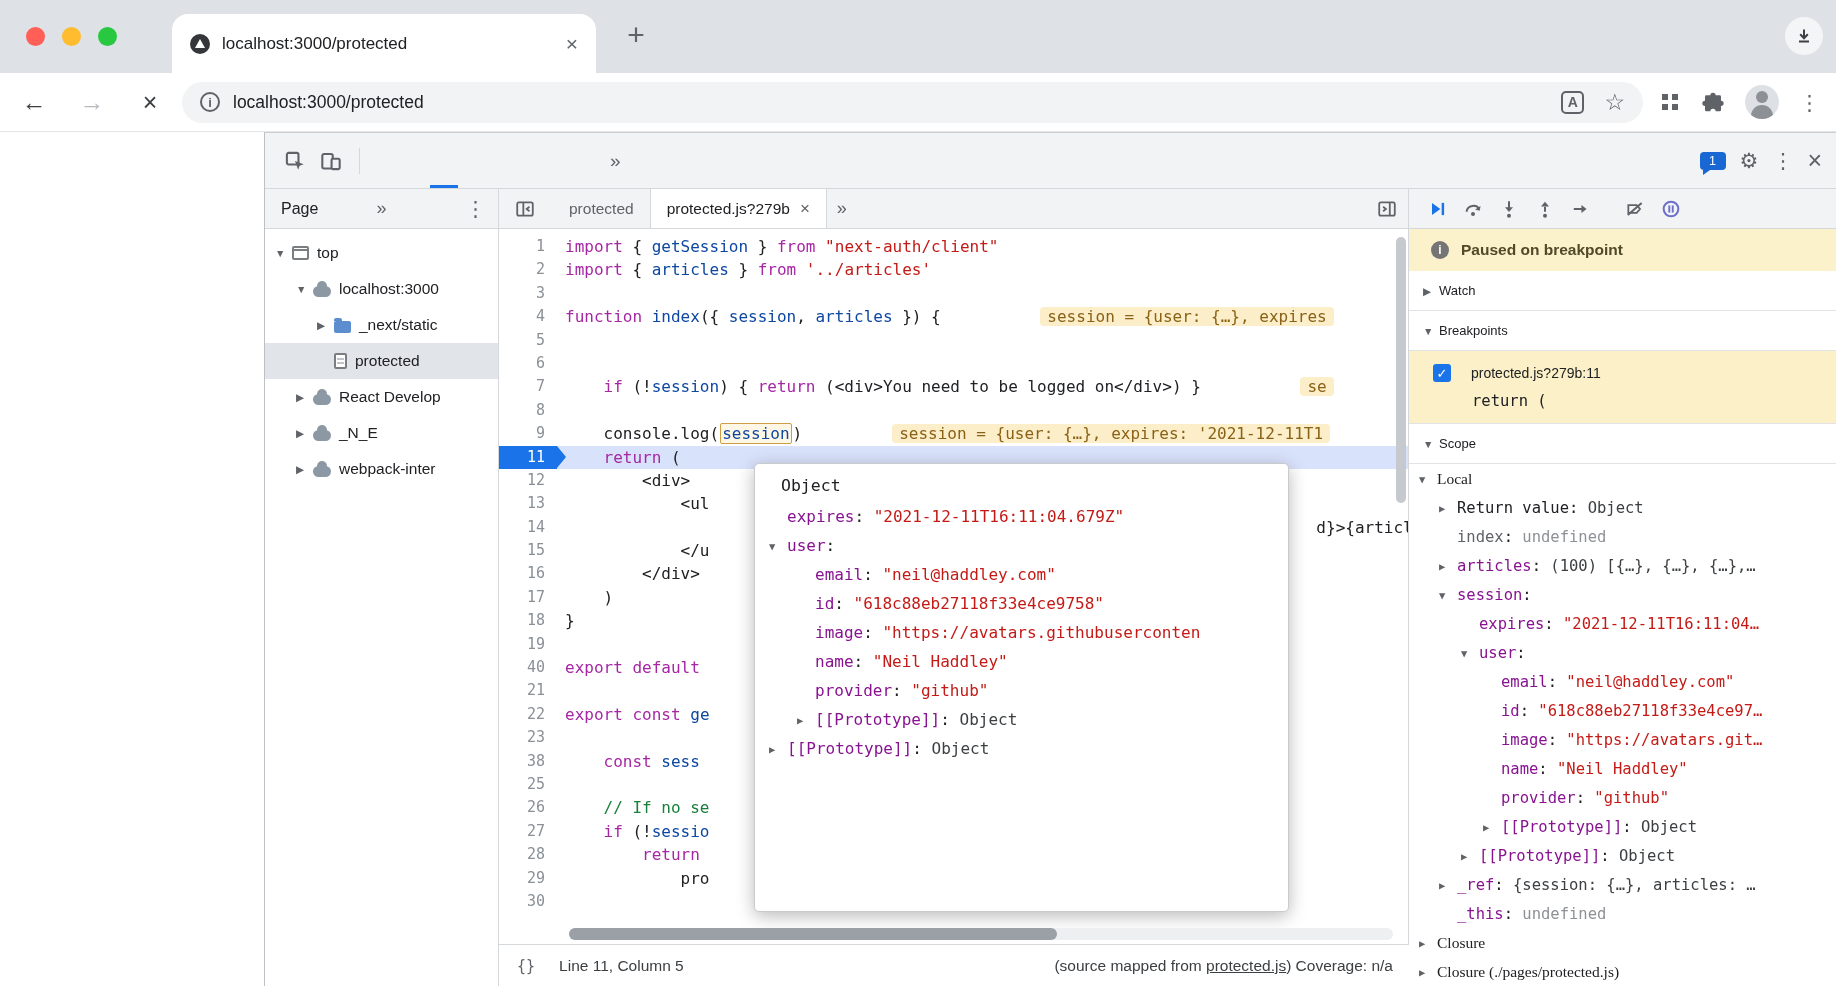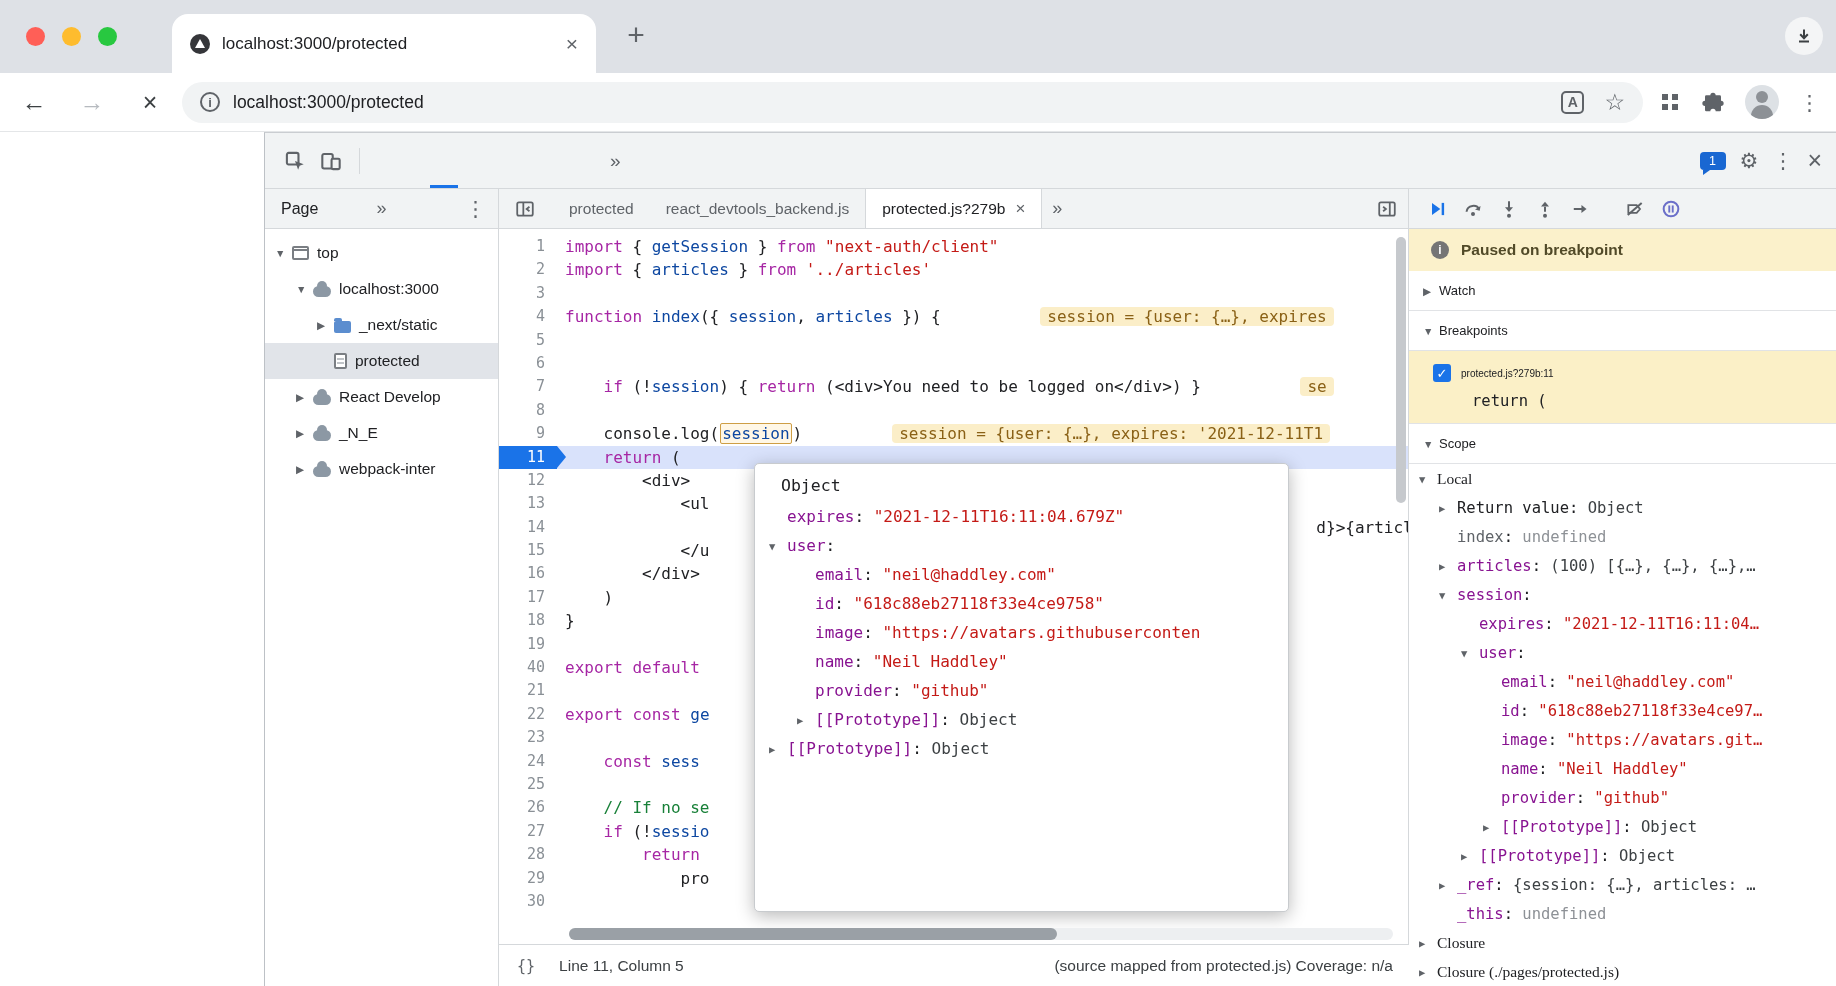--- a/index.html
+++ b/index.html
@@ -119,21 +119,21 @@
 
   .vscroll{position:absolute;right:3px;top:48px;width:10px;height:266px;background:#C6C9CD;border-radius:5px;z-index:6}
   .hscroll-track{position:absolute;left:70px;right:16px;bottom:46px;height:12px;background:#EDEFF1;border-radius:6px;z-index:6}
   .hscroll-thumb{position:absolute;left:0;top:0;width:488px;height:12px;background:#9AA0A6;border-radius:6px}
 
   .statusbar{position:absolute;left:0;right:0;bottom:0;height:42px;border-top:1px solid var(--border);
        display:flex;align-items:center;font-size:15.5px;color:#3C4043;background:#fff;z-index:7}
   .pretty{margin-left:18px;font-family:"DejaVu Sans Mono",monospace;color:var(--muted);font-size:15px}
   .pos{margin-left:24px}
   .mapnote{margin-left:auto;margin-right:16px;white-space:nowrap}
-  .maplink{}
+  .maplink{text-decoration:underline}
 
   
   .popup{position:absolute;left:255px;top:274px;width:535px;height:449px;background:#fff;z-index:5;
        border:1px solid #C8CBCE;border-radius:5px;box-shadow:0 4px 18px rgba(0,0,0,.28);overflow:hidden;
        font-family:"DejaVu Sans Mono",monospace;font-size:16px}
   .popup-title{padding:12px 0 7px 26px;font-size:16.5px;color:var(--text)}
   .prow{height:29px;display:flex;align-items:center;white-space:pre}
   .pd0{padding-left:14px}.pd1{padding-left:42px}
   .prow .arr,.srow .arr{width:18px}
   .k{color:var(--prop)}
@@ -152,21 +152,21 @@
        font-weight:bold;color:var(--paused_text)}
   .info-i{margin-left:22px;margin-right:12px;width:18px;height:18px;border-radius:50%;background:#757575;color:#fff;
        font-size:12px;display:flex;align-items:center;justify-content:center;font-weight:bold;flex:0 0 auto}
   .sec-h{height:40px;display:flex;align-items:center;border-bottom:1px solid #E1E3E6;background:#fff}
   .sec-h .arr{margin-left:14px;width:16px;font-size:10.5px;color:var(--muted)}
   .sec-label{font-size:13px;color:var(--text)}
   .bp-entry{background:var(--bp_bg);padding:7px 0 9px 0;border-bottom:1px solid #E1E3E6}
   .bp-line1{display:flex;align-items:center;height:30px}
   .bp-check{margin-left:24px;width:18px;height:18px;background:var(--accent);border-radius:3px;color:#fff;
        font-size:13px;display:flex;align-items:center;justify-content:center;flex:0 0 auto}
-  .bp-loc{margin-left:10px;font-size:10px;color:var(--text);white-space:nowrap}
+  .bp-loc{margin-left:20px;font-size:14px;color:var(--text);white-space:nowrap}
   .bp-snippet{margin-left:63px;height:26px;display:flex;align-items:center;
        font-family:"DejaVu Sans Mono",monospace;font-size:15.5px;color:var(--text)}
   .scope-rows{font-family:"DejaVu Sans Mono",monospace;font-size:15.5px}
   .srow{height:29px;display:flex;align-items:center;white-space:pre;overflow:hidden}
   .srow .arr{font-size:10.5px;color:var(--muted)}
   .sd0{padding-left:10px}.sd1{padding-left:30px}.sd2{padding-left:52px}.sd3{padding-left:74px}
 
   svg{display:block}
 </style>
 </head>
@@ -309,24 +309,20 @@
             <line x1="7.5" y1="3" x2="7.5" y2="15" stroke="#5F6368" stroke-width="1.6"></line>
             <path d="M13 7 L10.5 9 L13 11" stroke="#5F6368" stroke-width="1.6" fill="none"></path>
           </svg>
         </span>
         <div class="ed-tabs">
 
         <span class="ed-tab">
               <span>protected</span>
 
             </span>
-            <span class="ed-tab">
-              <span>react_devtools_backend.js</span>
-
-            </span>
             <span class="ed-tab active">
               <span>protected.js?279b</span>
               <span class="close">×</span>
             </span>
           </div>
         <span class="ed-more">»</span>
         <span class="ed-right">
           <svg width="20" height="20" viewBox="0 0 18 18">
             <rect x="2" y="3" width="14" height="12" rx="1.5" stroke="#5F6368" stroke-width="1.6" fill="none"></rect>
             <line x1="11.5" y1="3" x2="11.5" y2="15" stroke="#5F6368" stroke-width="1.6"></line>
@@ -419,21 +415,21 @@
           </div>
           <div class="ln">
             <span class="num">22</span>
             <span class="txt"><span class="sg sg-k">export</span><span class="sg sg-p"> </span><span class="sg sg-k">const</span><span class="sg sg-p"> </span><span class="sg sg-d">ge</span></span>
           </div>
           <div class="ln">
             <span class="num">23</span>
             <span class="txt"></span>
           </div>
           <div class="ln">
-            <span class="num">24</span>
+            <span class="num">38</span>
             <span class="txt"><span class="sg sg-p">    </span><span class="sg sg-k">const</span><span class="sg sg-p"> </span><span class="sg sg-d">sess</span></span>
           </div>
           <div class="ln">
             <span class="num">25</span>
             <span class="txt"></span>
           </div>
           <div class="ln">
             <span class="num">26</span>
             <span class="txt"><span class="sg sg-p">    </span><span class="sg sg-c">// If no se</span></span>
           </div>

